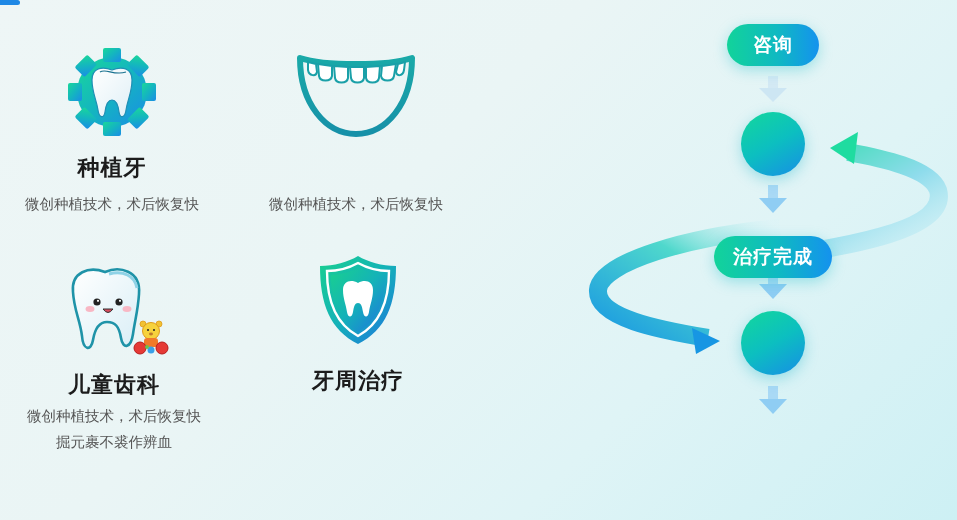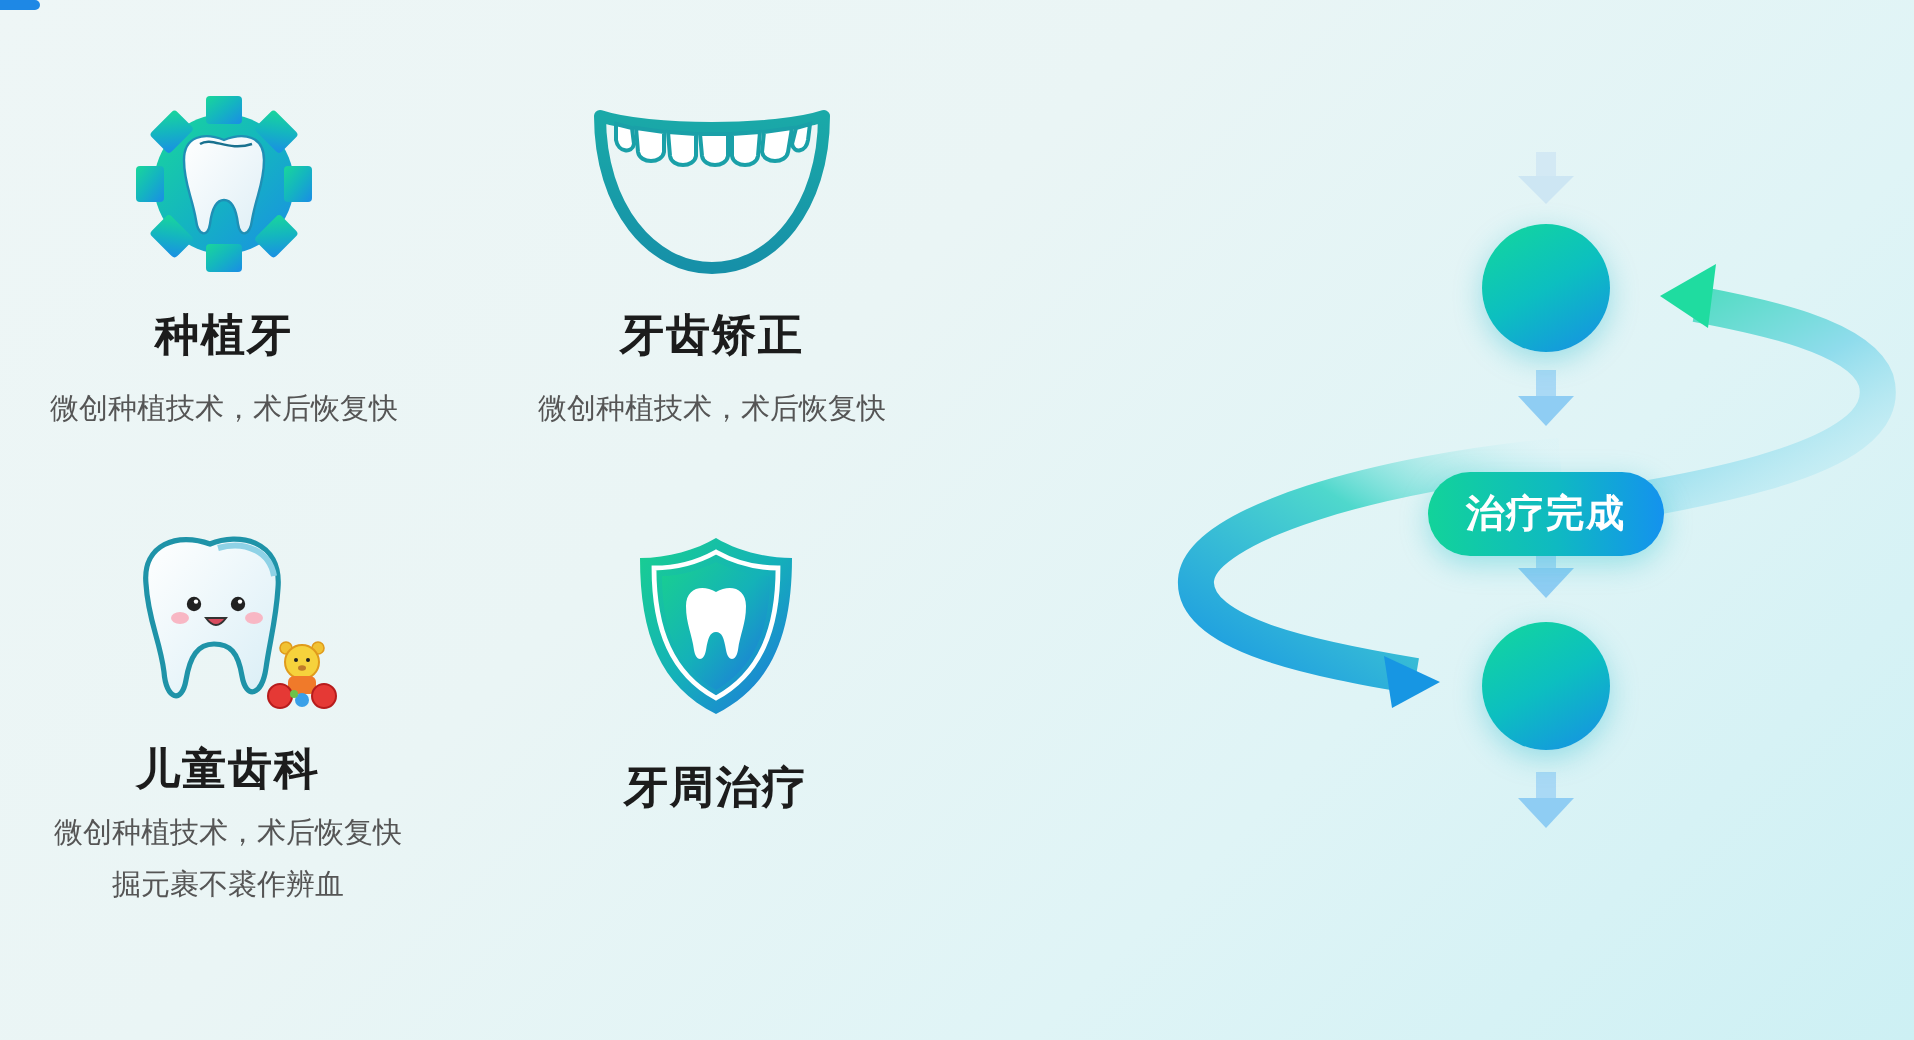--- a/index.html
+++ b/index.html
@@ -123,21 +123,20 @@
         <path d="M14 10 L22 12 L23 20 C22 25 15 24 14 18 Z"></path>
         <path d="M24 12 L38 14 L38 24 C37 30 26 30 25 24 Z"></path>
         <path d="M40 14 L54 15 L54 26 C53 32 42 32 41 26 Z"></path>
         <path d="M56 15 L70 15 L70 26 C69 32 58 32 57 26 Z"></path>
         <path d="M72 15 L86 14 L85 26 C84 32 73 32 72 26 Z"></path>
         <path d="M88 14 L102 12 L100 24 C99 30 88 30 87 24 Z"></path>
         <path d="M104 12 L111 10 L110 18 C109 24 103 25 102 20 Z"></path>
       </g>
     </svg>
   </div>
-  <div class="title" style="top:153px;">牙齿矫正</div>
   <div class="desc" style="top:195px;">微创种植技术，术后恢复快</div>
 </div>
 
 <div class="card" style="left:-6px; top:250px; height:210px;">
   <div class="icon" style="top:12px; margin-left:6px;">
     <svg width="110" height="96" viewBox="0 0 110 96">
       <defs>
         <linearGradient id="gKidTooth" x1="0" y1="0" x2="1" y2="1">
           <stop offset="0" stop-color="#ffffff"></stop>
           <stop offset="1" stop-color="#d9eef6"></stop>
@@ -164,21 +163,21 @@
       <circle cx="97" cy="86" r="6" fill="#e53935" stroke="#b71c1c" stroke-width="1"></circle>
       <circle cx="86" cy="88" r="3.5" fill="#3aa0e8"></circle>
       <circle cx="82" cy="85" r="2" fill="#6cc24a"></circle>
     </svg>
   </div>
   <div class="title" style="top:120px;">儿童齿科</div>
   <div class="desc" style="top:157px;">微创种植技术，术后恢复快</div>
   <div class="desc" style="top:183px;">掘元裹不裘作辨血</div>
 </div>
 
-<div class="card" style="left:238px; top:259px; height:200px;">
+<div class="card" style="left:238px; top:246px; height:200px;">
   <div class="icon" style="top:8px;">
     <svg width="84" height="92" viewBox="0 0 84 92">
       <defs>
         <linearGradient id="gShield" x1="0" y1="0" x2="1" y2="1">
           <stop offset="0" stop-color="#19d08f"></stop>
           <stop offset="0.5" stop-color="#14b2b8"></stop>
           <stop offset="1" stop-color="#1f72e0"></stop>
         </linearGradient>
       </defs>
       <path d="M42 2 C52 8 66 12 80 12 C80 50 70 76 42 90 C14 76 4 50 4 12 C18 12 32 8 42 2 Z" fill="url(#gShield)"></path>
@@ -223,16 +222,17 @@
   </svg>
   <svg class="down-arrow" width="28" height="28" viewBox="0 0 28 28" style="left:179px; top:271px;">
     <rect x="9" y="0" width="10" height="15" fill="#a9d9f5"></rect>
     <polygon points="0,13 28,13 14,28" fill="#8fcdf3"></polygon>
   </svg>
   <svg class="down-arrow" width="28" height="28" viewBox="0 0 28 28" style="left:179px; top:386px;">
     <rect x="9" y="0" width="10" height="15" fill="#a9d9f5"></rect>
     <polygon points="0,13 28,13 14,28" fill="#8fcdf3"></polygon>
   </svg>
 
+  <div class="flow-pill" style="left:147px; top:24px; width:92px; height:42px;">咨询</div>
   <div class="flow-circle" style="left:161px; top:112px;"></div>
   <div class="flow-pill" style="left:134px; top:236px; width:118px;">治疗完成</div>
   <div class="flow-circle" style="left:161px; top:311px;"></div>
 </div>
 
 </body></html>

